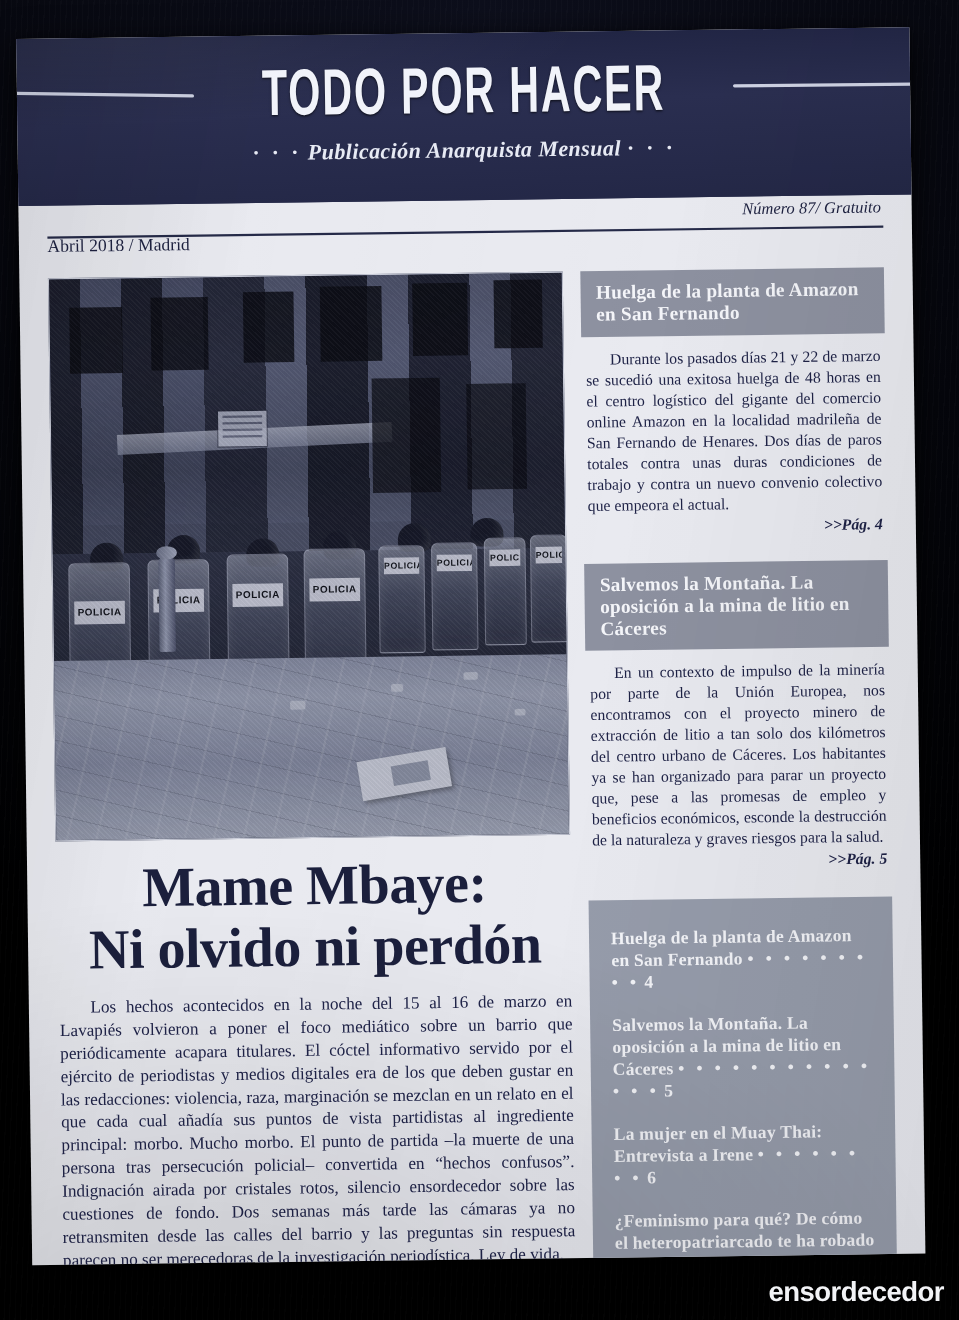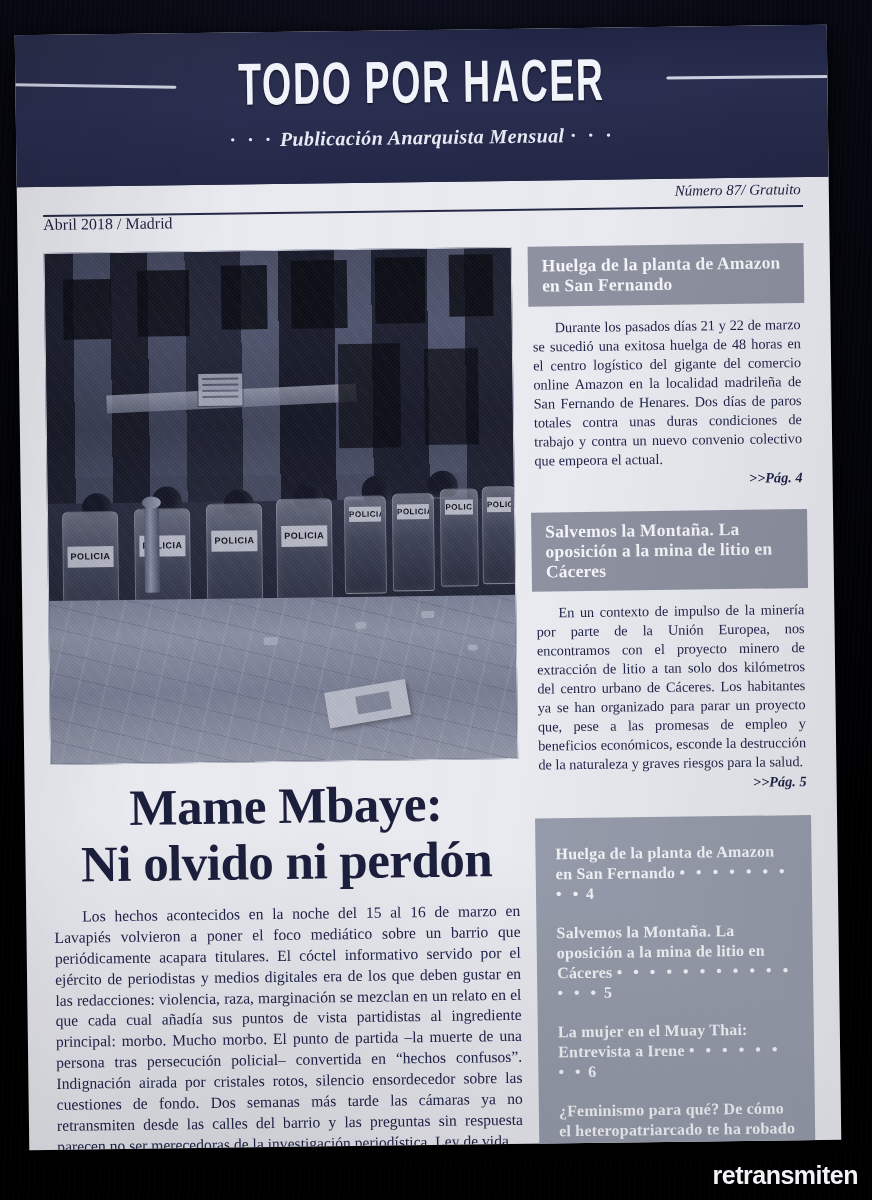--- a/index.html
+++ b/index.html
@@ -378,13 +378,13 @@
           <span class="leader">• • • • • • •</span>
           
         </div>
 
       </div>
     </div>
   </div>
 
 </div>
 
-<div class="watermark">retransmiten</div>
+<div class="watermark">ensordecedor</div>
 
 </body></html>

